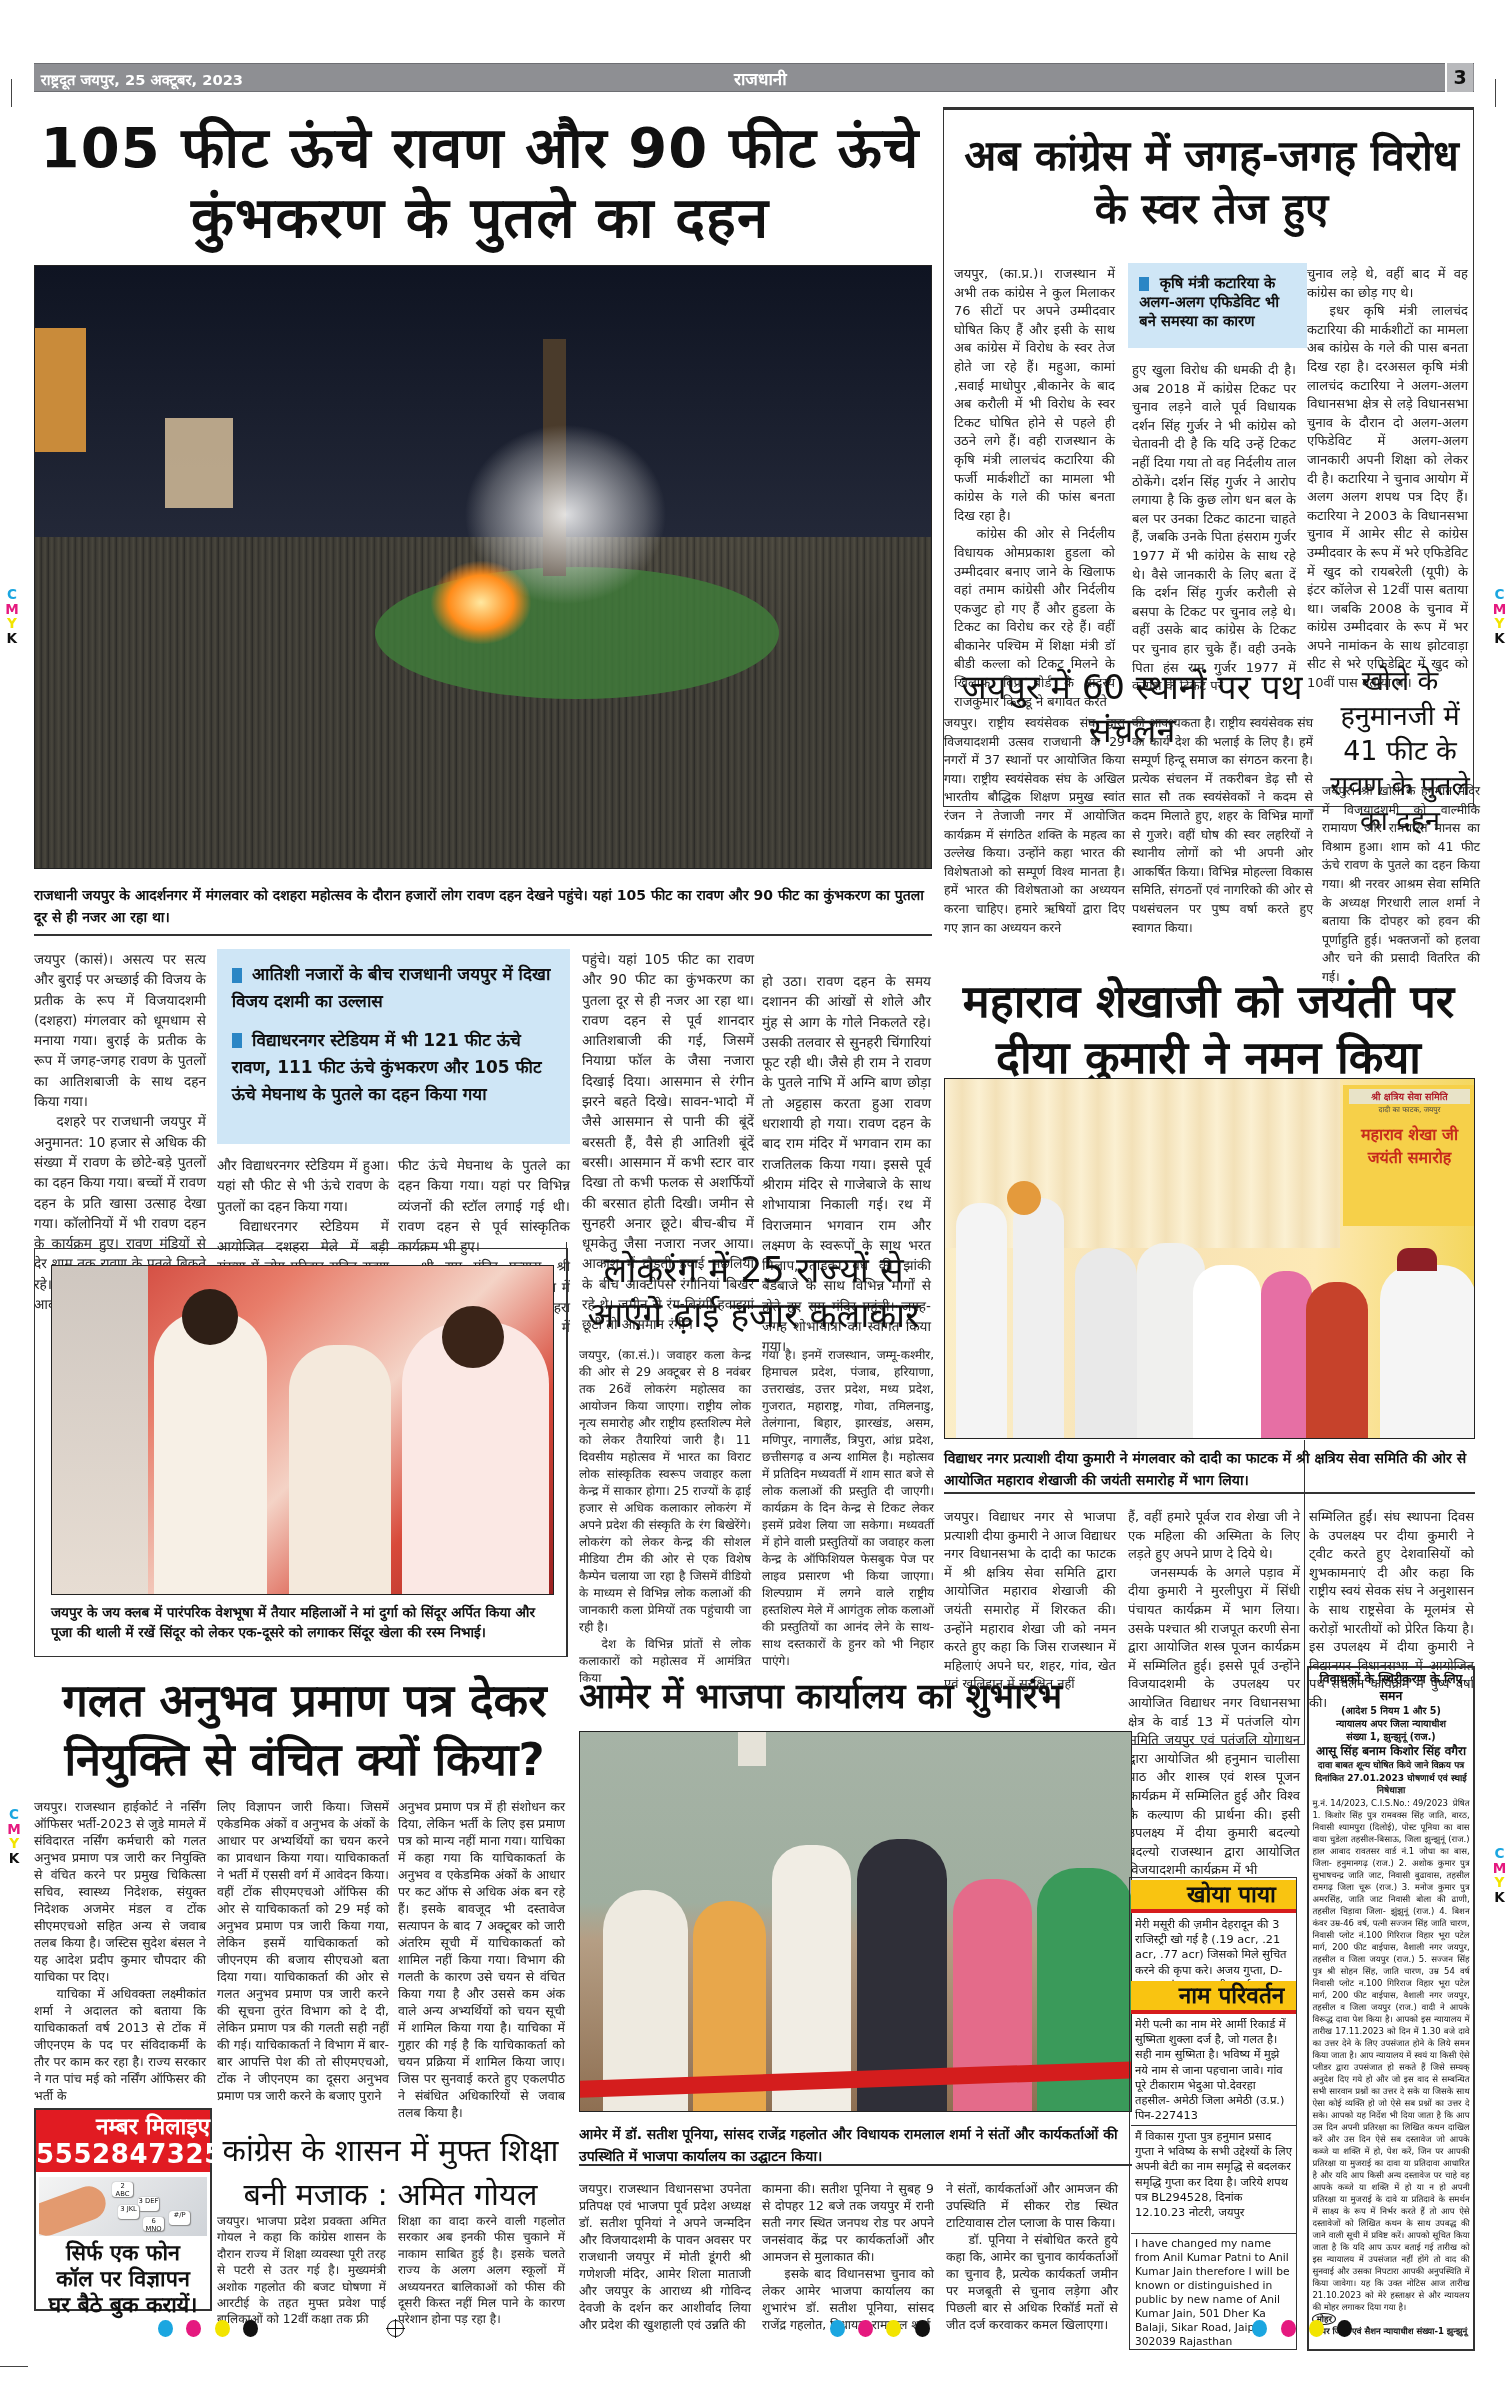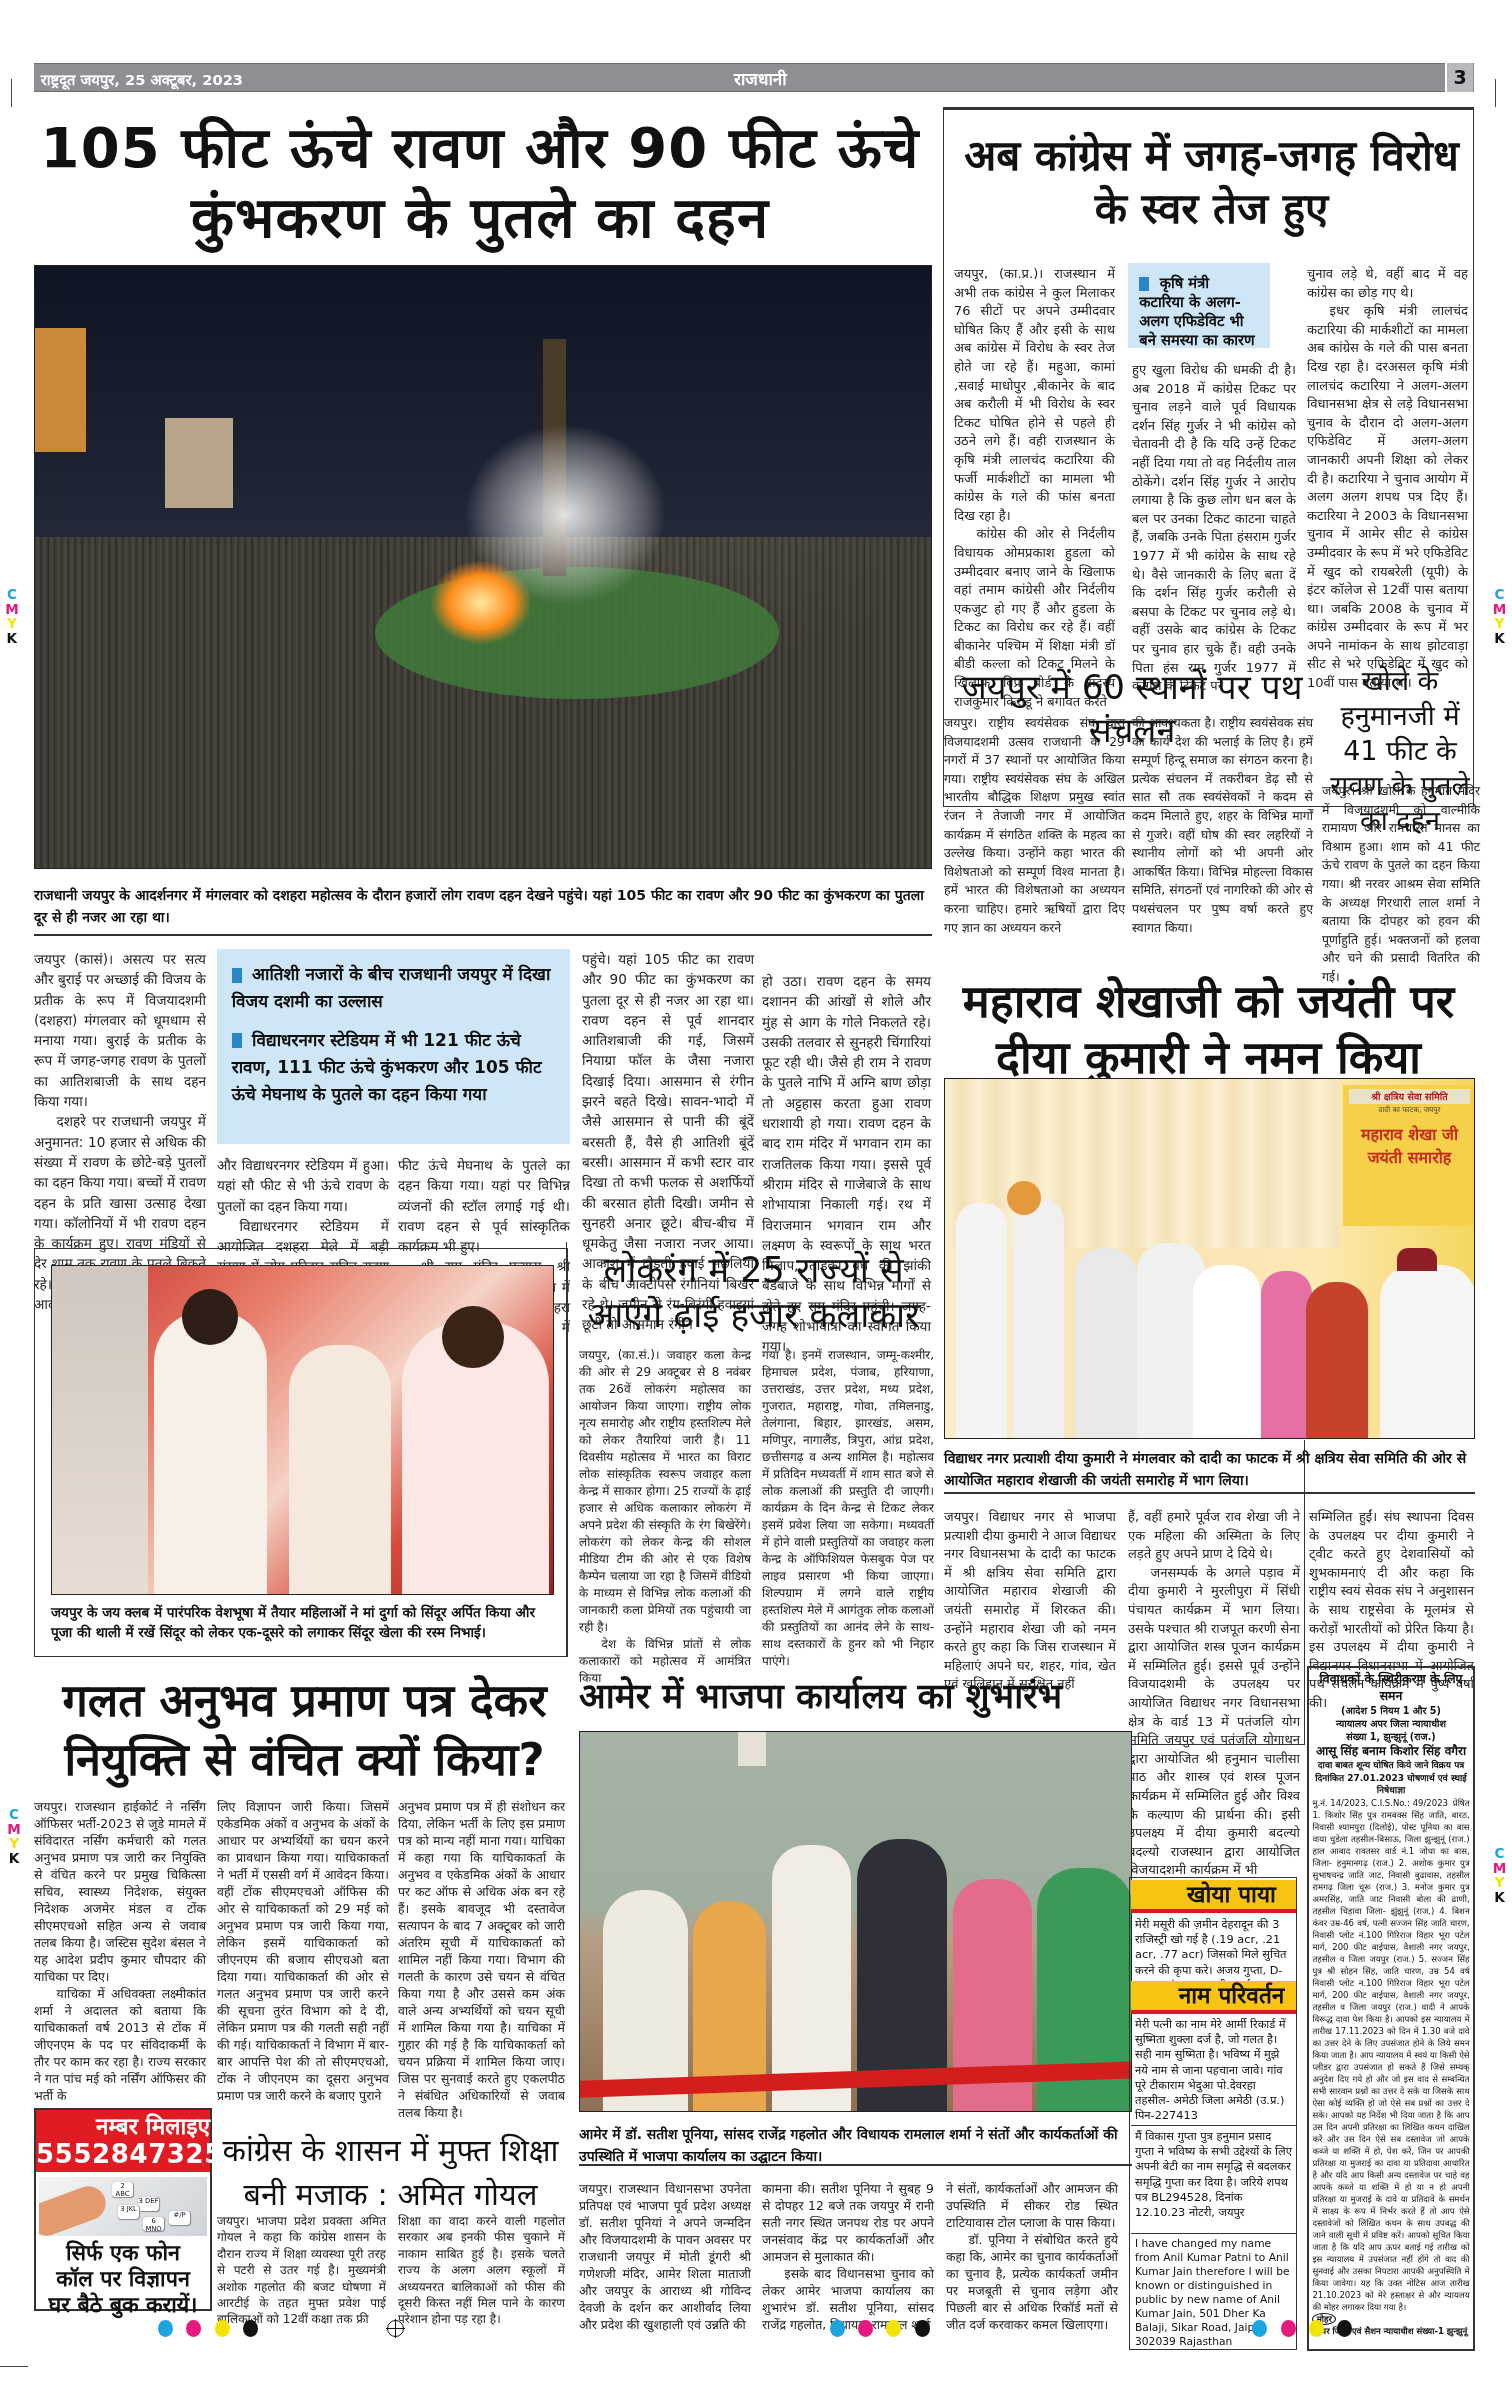--- a/index.html
+++ b/index.html
@@ -80,21 +80,21 @@
 <div class="abs body-col" style="left:762px;top:949px;width:169px;margin-top:22px;">
   <p>हो उठा। रावण दहन के समय दशानन की आंखों से शोले और मुंह से आग के गोले निकलते रहे। उसकी तलवार से सुनहरी चिंगारियां फूट रही थी। जैसे ही राम ने रावण के पुतले नाभि में अग्नि बाण छोड़ा तो अट्टहास करता हुआ रावण धराशायी हो गया। रावण दहन के बाद राम मंदिर में भगवान राम का राजतिलक किया गया। इससे पूर्व श्रीराम मंदिर से गाजेबाजे के साथ शोभायात्रा निकाली गई। रथ में विराजमान भगवान राम और लक्ष्मण के स्वरूपों के साथ भरत मिलाप, ताड़का वध की झांकी बैंडबाजे के साथ विभिन्न मार्गों से होते हुए राम मंदिर पहुंची। जगह-जगह शोभायात्रा का स्वागत किया गया।</p>
 </div>
 
 <div class="abs box" style="left:943px;top:107px;width:531px;height:700px;border-top-width:3.4px;"></div>
 <div class="abs headline h-cong">अब कांग्रेस में जगह-जगह विरोध के स्वर तेज हुए</div>
 <div class="abs body-col" style="left:954px;top:265px;width:161px;font-size:13px;line-height:18.6px;">
   <p>जयपुर, (का.प्र.)। राजस्थान में अभी तक कांग्रेस ने कुल मिलाकर 76 सीटों पर अपने उम्मीदवार घोषित किए हैं और इसी के साथ अब कांग्रेस में विरोध के स्वर तेज होते जा रहे हैं। महुआ, कामां ,सवाई माधोपुर ,बीकानेर के बाद अब करौली में भी विरोध के स्वर टिकट घोषित होने से पहले ही उठने लगे हैं। वही राजस्थान के कृषि मंत्री लालचंद कटारिया की फर्जी मार्कशीटों का मामला भी कांग्रेस के गले की फांस बनता दिख रहा है।</p>
   <p>कांग्रेस की ओर से निर्दलीय विधायक ओमप्रकाश हुडला को उम्मीदवार बनाए जाने के खिलाफ वहां तमाम कांग्रेसी और निर्दलीय एकजुट हो गए हैं और हुडला के टिकट का विरोध कर रहे हैं। वहीं बीकानेर पश्चिम में शिक्षा मंत्री डॉ बीडी कल्ला को टिकट मिलने के खिलाफ विप्र बोर्ड के सदस्य राजकुमार किराडू ने बगावत करते</p>
 </div>
-<div class="abs highlight" style="left:1128px;top:263px;width:142px;height:85px;font-size:14.7px;line-height:19px;padding:10.2px 11.3px;">
+<div class="abs highlight" style="left:1128px;top:263px;width:179px;height:85px;font-size:14.7px;line-height:19px;padding:10.2px 11.3px;">
   <span class="bullet" style="float:left;margin-top:3.4px;"></span><span>कृषि मंत्री कटारिया के अलग-अलग एफिडेविट भी बने समस्या का कारण</span>
 </div>
 <div class="abs body-col" style="left:1132px;top:361px;width:164px;font-size:13px;line-height:18.6px;">
   <p>हुए खुला विरोध की धमकी दी है। अब 2018 में कांग्रेस टिकट पर चुनाव लड़ने वाले पूर्व विधायक दर्शन सिंह गुर्जर ने भी कांग्रेस को चेतावनी दी है कि यदि उन्हें टिकट नहीं दिया गया तो वह निर्दलीय ताल ठोकेंगे। दर्शन सिंह गुर्जर ने आरोप लगाया है कि कुछ लोग धन बल के बल पर उनका टिकट काटना चाहते हैं, जबकि उनके पिता हंसराम गुर्जर 1977 में भी कांग्रेस के साथ रहे थे। वैसे जानकारी के लिए बता दें कि दर्शन सिंह गुर्जर करौली से बसपा के टिकट पर चुनाव लड़े थे। वहीं उसके बाद कांग्रेस के टिकट पर चुनाव हार चुके हैं। वही उनके पिता हंस राम गुर्जर 1977 में कांग्रेस के टिकट पर</p>
 </div>
 <div class="abs body-col" style="left:1307px;top:265px;width:161px;font-size:13px;line-height:18.6px;">
   <p>चुनाव लड़े थे, वहीं बाद में वह कांग्रेस का छोड़ गए थे।</p>
   <p>इधर कृषि मंत्री लालचंद कटारिया की मार्कशीटों का मामला अब कांग्रेस के गले की पास बनता दिख रहा है। दरअसल कृषि मंत्री लालचंद कटारिया ने अलग-अलग विधानसभा क्षेत्र से लड़े विधानसभा चुनाव के दौरान दो अलग-अलग एफिडेविट में अलग-अलग जानकारी अपनी शिक्षा को लेकर दी है। कटारिया ने चुनाव आयोग में अलग अलग शपथ पत्र दिए हैं। कटारिया ने 2003 के विधानसभा चुनाव में आमेर सीट से कांग्रेस उम्मीदवार के रूप में भरे एफिडेविट में खुद को रायबरेली (यूपी) के इंटर कॉलेज से 12वीं पास बताया था। जबकि 2008 के चुनाव में कांग्रेस उम्मीदवार के रूप में भर अपने नामांकन के साथ झोटवाड़ा सीट से भरे एफिडेविट में खुद को 10वीं पास बताया था।</p>
 </div>
 <div class="abs cmyk" style="left:1491px;top:587px;width:17px;">

